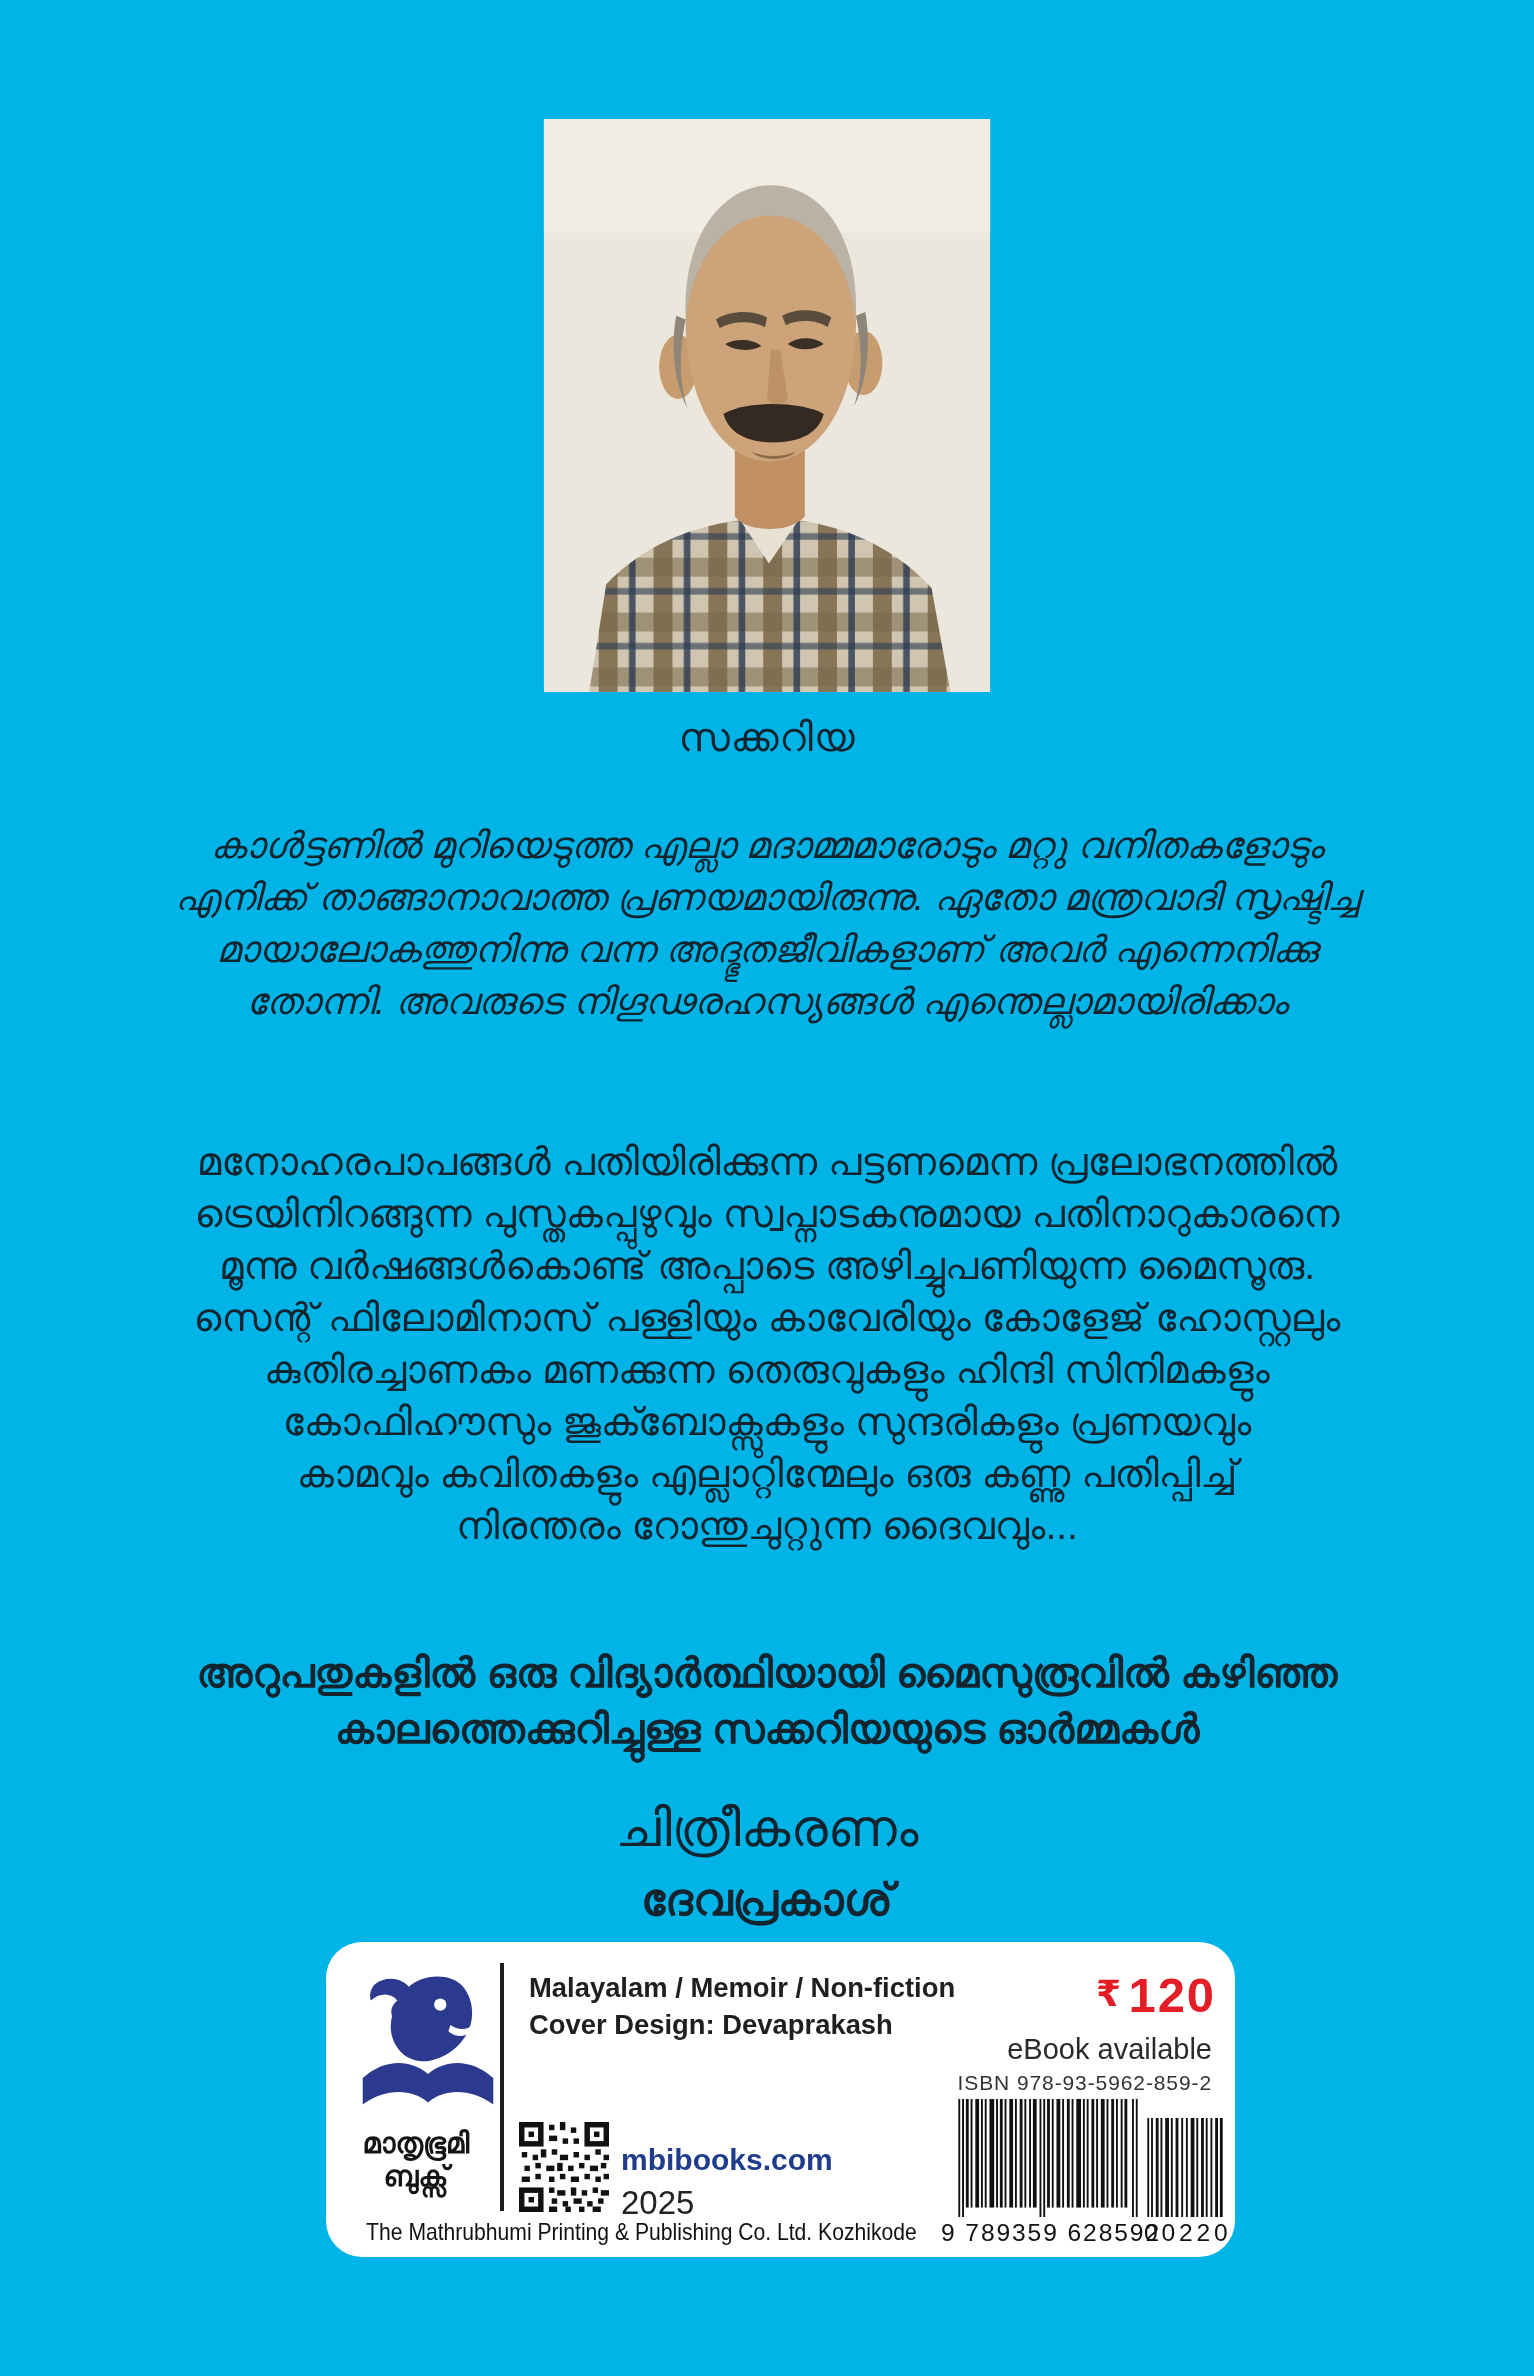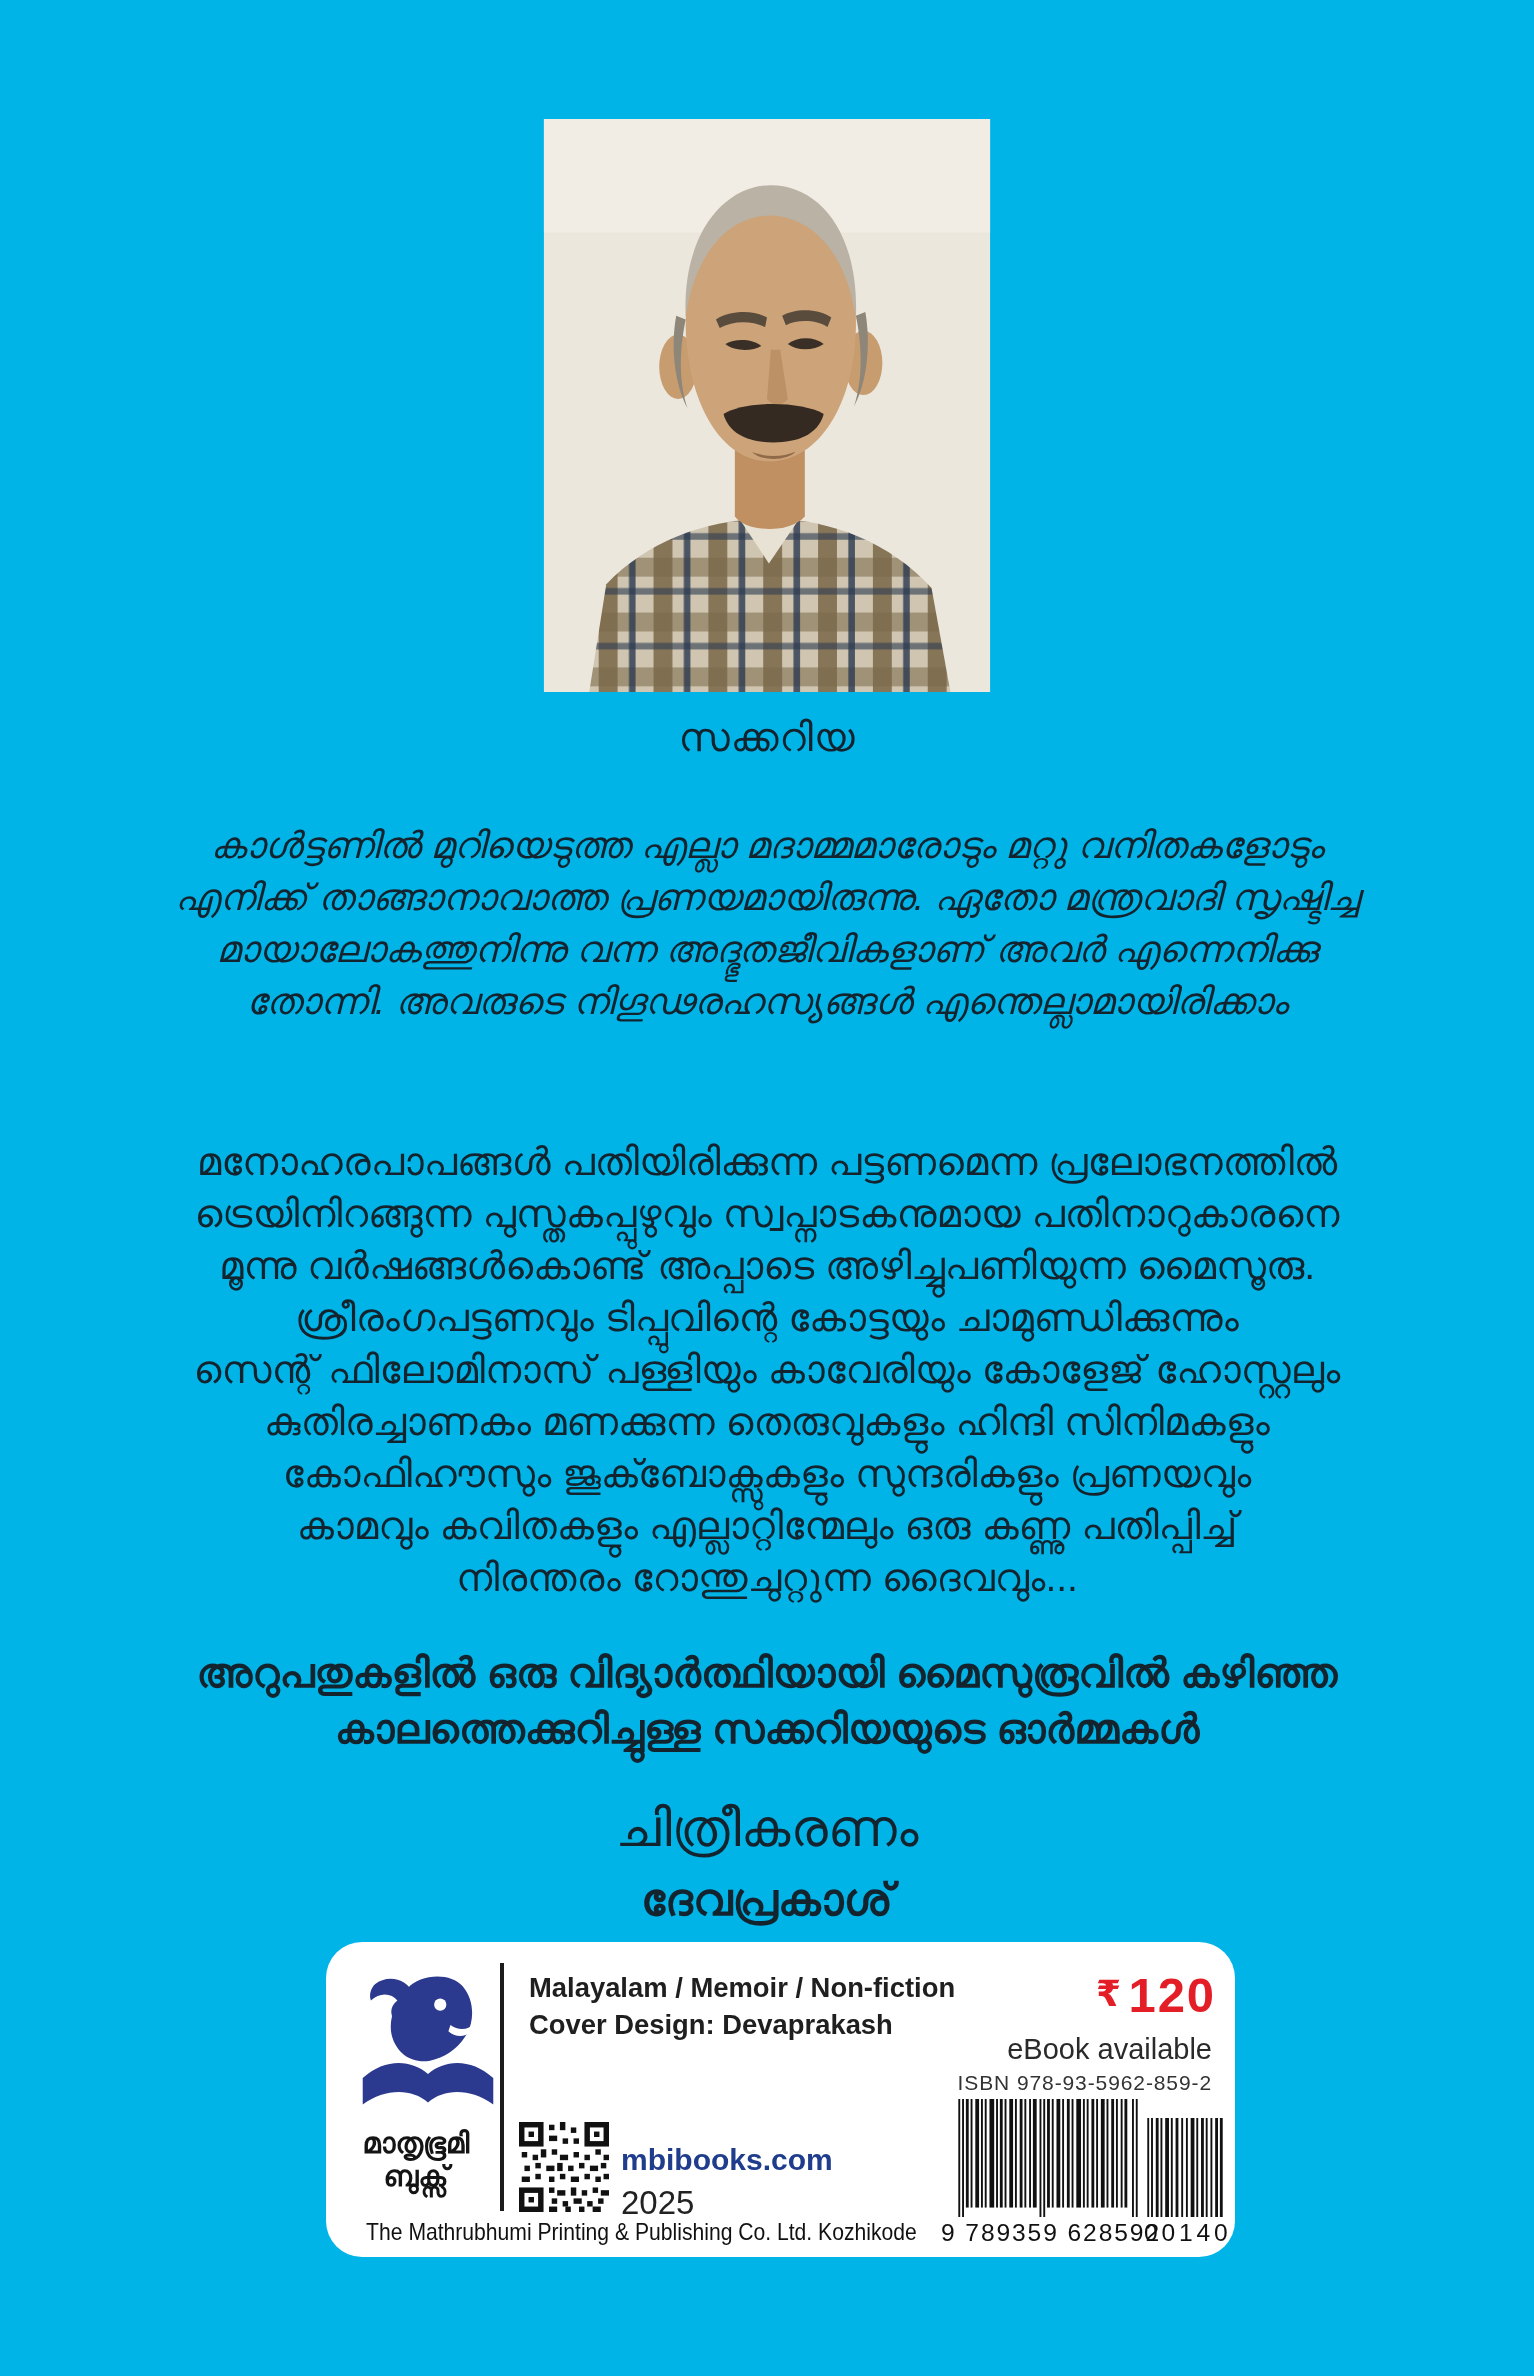--- a/index.html
+++ b/index.html
@@ -111,21 +111,20 @@
     <div>കാൾട്ടണിൽ മുറിയെടുത്ത എല്ലാ മദാമ്മമാരോടും മറ്റു വനിതകളോടും</div>
     <div>എനിക്ക് താങ്ങാനാവാത്ത പ്രണയമായിരുന്നു. ഏതോ മന്ത്രവാദി സൃഷ്ടിച്ച</div>
     <div>മായാലോകത്തുനിന്നു വന്ന അദ്ഭുതജീവികളാണ് അവർ എന്നെനിക്കു</div>
     <div>തോന്നി. അവരുടെ നിഗൂഢരഹസ്യങ്ങൾ എന്തെല്ലാമായിരിക്കാം</div>
   </div>
 
   <div class="abs centered synopsis">
     <div>മനോഹരപാപങ്ങൾ പതിയിരിക്കുന്ന പട്ടണമെന്ന പ്രലോഭനത്തിൽ</div>
     <div>ട്രെയിനിറങ്ങുന്ന പുസ്തകപ്പുഴുവും സ്വപ്നാടകനുമായ പതിനാറുകാരനെ</div>
     <div>മൂന്നു വർഷങ്ങൾകൊണ്ട് അപ്പാടെ അഴിച്ചുപണിയുന്ന മൈസൂരു.</div>
-    <div>ശ്രീരംഗപട്ടണവും ടിപ്പുവിന്റെ കോട്ടയും ചാമുണ്ഡിക്കുന്നും</div>
     <div>സെന്റ് ഫിലോമിനാസ് പള്ളിയും കാവേരിയും കോളേജ് ഹോസ്റ്റലും</div>
     <div>കുതിരച്ചാണകം മണക്കുന്ന തെരുവുകളും ഹിന്ദി സിനിമകളും</div>
     <div>കോഫിഹൗസും ജൂക്ബോക്സുകളും സുന്ദരികളും പ്രണയവും</div>
     <div>കാമവും കവിതകളും എല്ലാറ്റിന്മേലും ഒരു കണ്ണു പതിപ്പിച്ച്</div>
     <div>നിരന്തരം റോന്തുചുറ്റുന്ന ദൈവവും...</div>
   </div>
 
   <div class="abs centered summary">
     <div>അറുപതുകളിൽ ഒരു വിദ്യാർത്ഥിയായി മൈസുരൂവിൽ കഴിഞ്ഞ</div>
     <div>കാലത്തെക്കുറിച്ചുള്ള സക്കറിയയുടെ ഓർമ്മകൾ</div>
@@ -297,17 +296,17 @@
             <rect x="57" y="0" width="3" height="105"></rect>
           <rect x="62" y="0" width="2" height="105"></rect>
             <rect x="67" y="0" width="2" height="105"></rect>
           <rect x="72" y="0" width="3" height="105"></rect>
             <rect x="77" y="0" width="3" height="105"></rect>
         </g>
       </svg>
     </div>
 
     <div class="abs bc-digits-main">9 789359 628592</div>
-    <div class="abs bc-digits-addon">00140</div>
+    <div class="abs bc-digits-addon">00220</div>
   </div>
 
 </div>
 
 
 </body></html>

